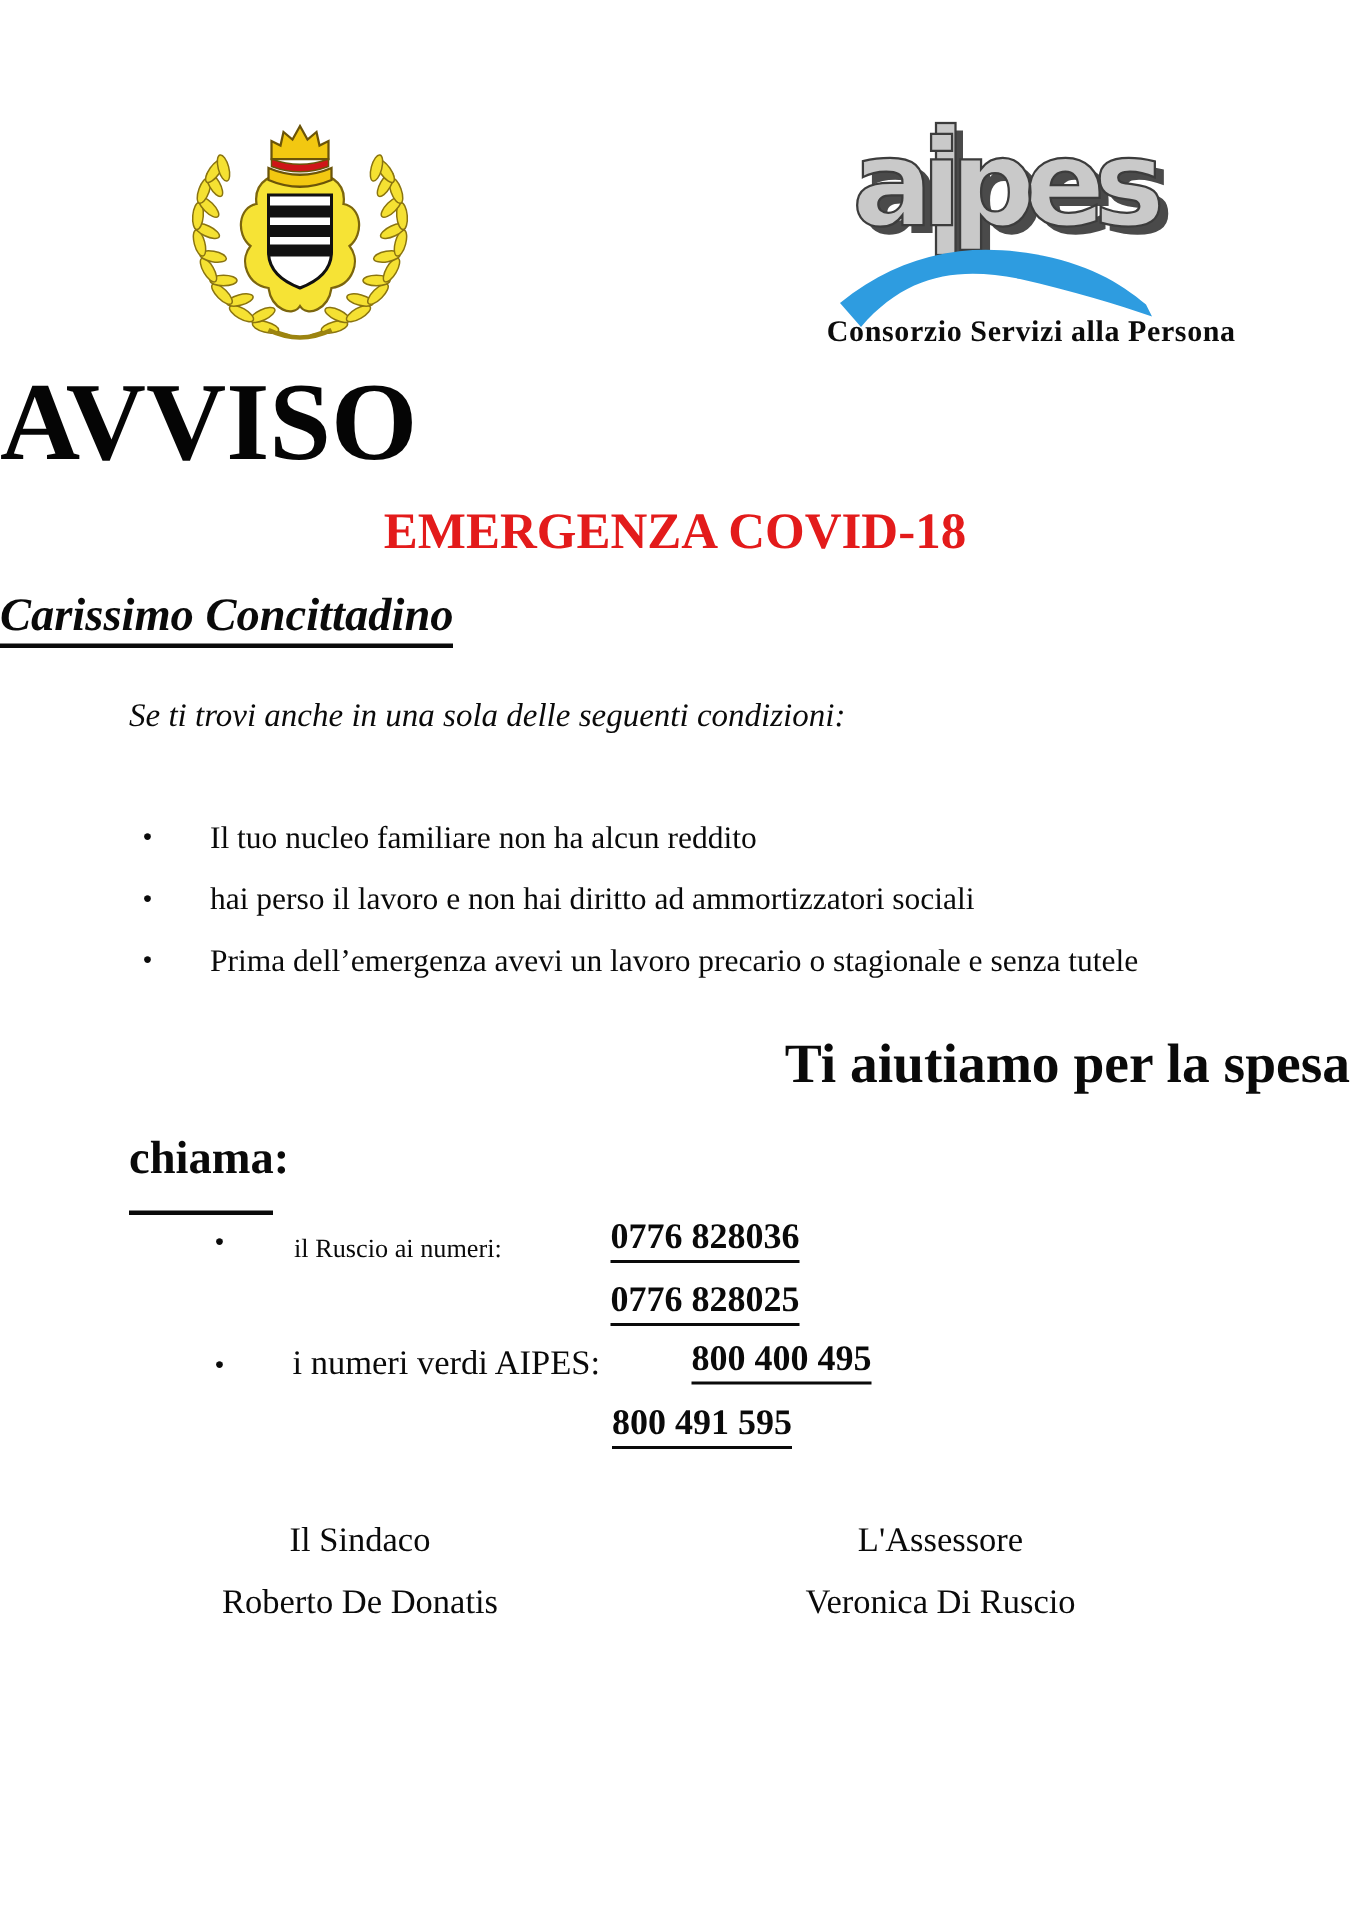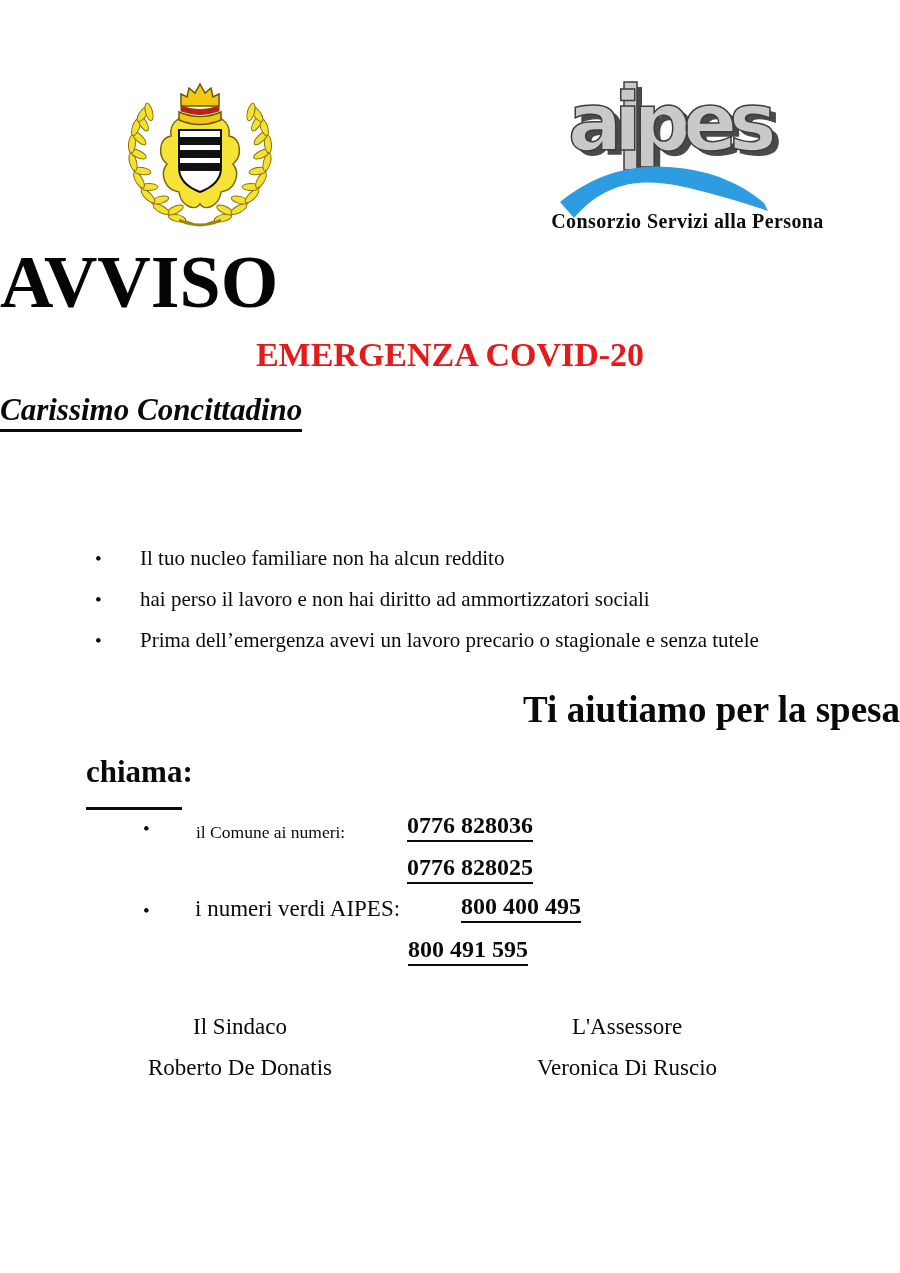--- a/index.html
+++ b/index.html
@@ -125,25 +125,26 @@
       <rect x="84" y="12" width="13" height="88" fill="#c9c9c9" stroke="#3c3c3c" stroke-width="1.5"></rect>
 
       <text x="28" y="80" font-family="DejaVu Sans, sans-serif" font-weight="bold" font-size="80" letter-spacing="-8" fill="#c9c9c9" stroke="#3c3c3c" stroke-width="1.5">aipes</text>
 
       <path d="M20,132 C60,100 100,93 140,98 C180,103 205,117 224,133 L228,141 C205,133 175,124 140,116 C100,108 65,112 34,148 L20,132 Z" fill="#2E9CE0"></path>
     </svg>
     <div class="aipes-tagline">Consorzio Servizi alla Persona</div>
   </div>
 
   <div class="avviso">AVVISO</div>
-  <div class="emergenza">EMERGENZA COVID-20</div>
+  <div class="emergenza">EMERGENZA COVID-18</div>
   <div class="carissimo">
     <span>Carissimo Concittadino</span>
   </div>
 
+  <div class="intro">Se ti trovi anche in una sola delle seguenti condizioni:</div>
 
   <ul class="conditions">
     <li>
       <span class="dot">•</span>
       <span>Il tuo nucleo familiare non ha alcun reddito</span>
     </li>
     <li>
       <span class="dot">•</span>
       <span>hai perso il lavoro e non hai diritto ad ammortizzatori sociali</span>
     </li>
@@ -154,21 +155,21 @@
   </ul>
 
   <div class="help">Ti aiutiamo per la spesa</div>
 
   <div class="chiama">
     <span class="u">chiama</span><span>:</span>
   </div>
 
   <div class="contacts">
     <span class="c-dot dot1">•</span>
-    <span class="label1">il Comune ai numeri:</span>
+    <span class="label1">il Ruscio ai numeri:</span>
     <span class="num num1">0776 828036</span>
     <span class="num num2">0776 828025</span>
 
     <span class="c-dot dot2">•</span>
     <span class="label2">i numeri verdi AIPES:</span>
     <span class="num num3">800 400 495</span>
     <span class="num num4">800 491 595</span>
   </div>
 
   <div class="sig-col sig-left">

